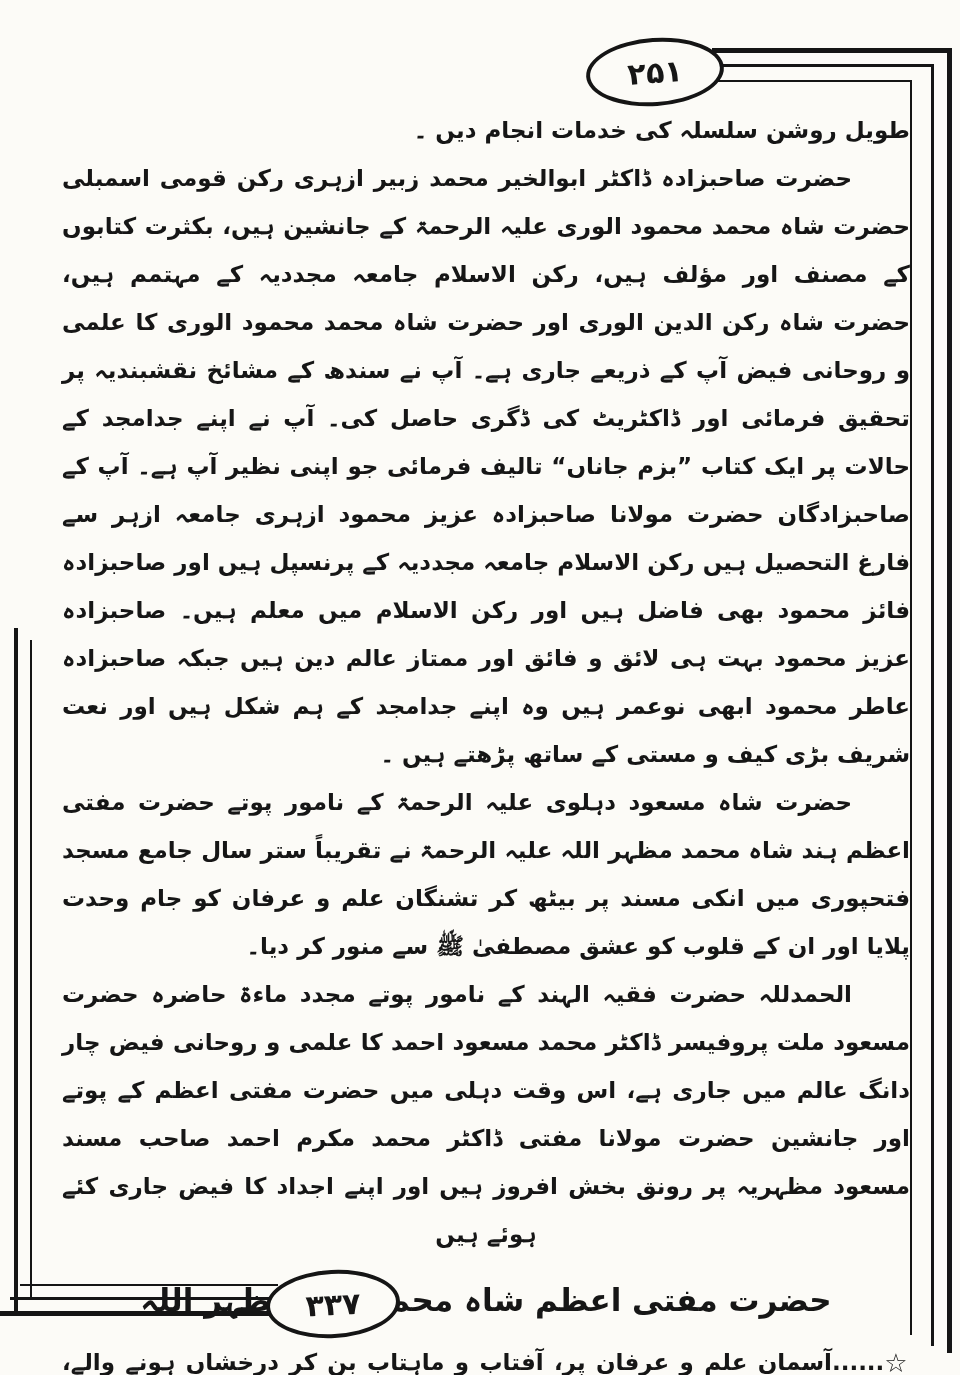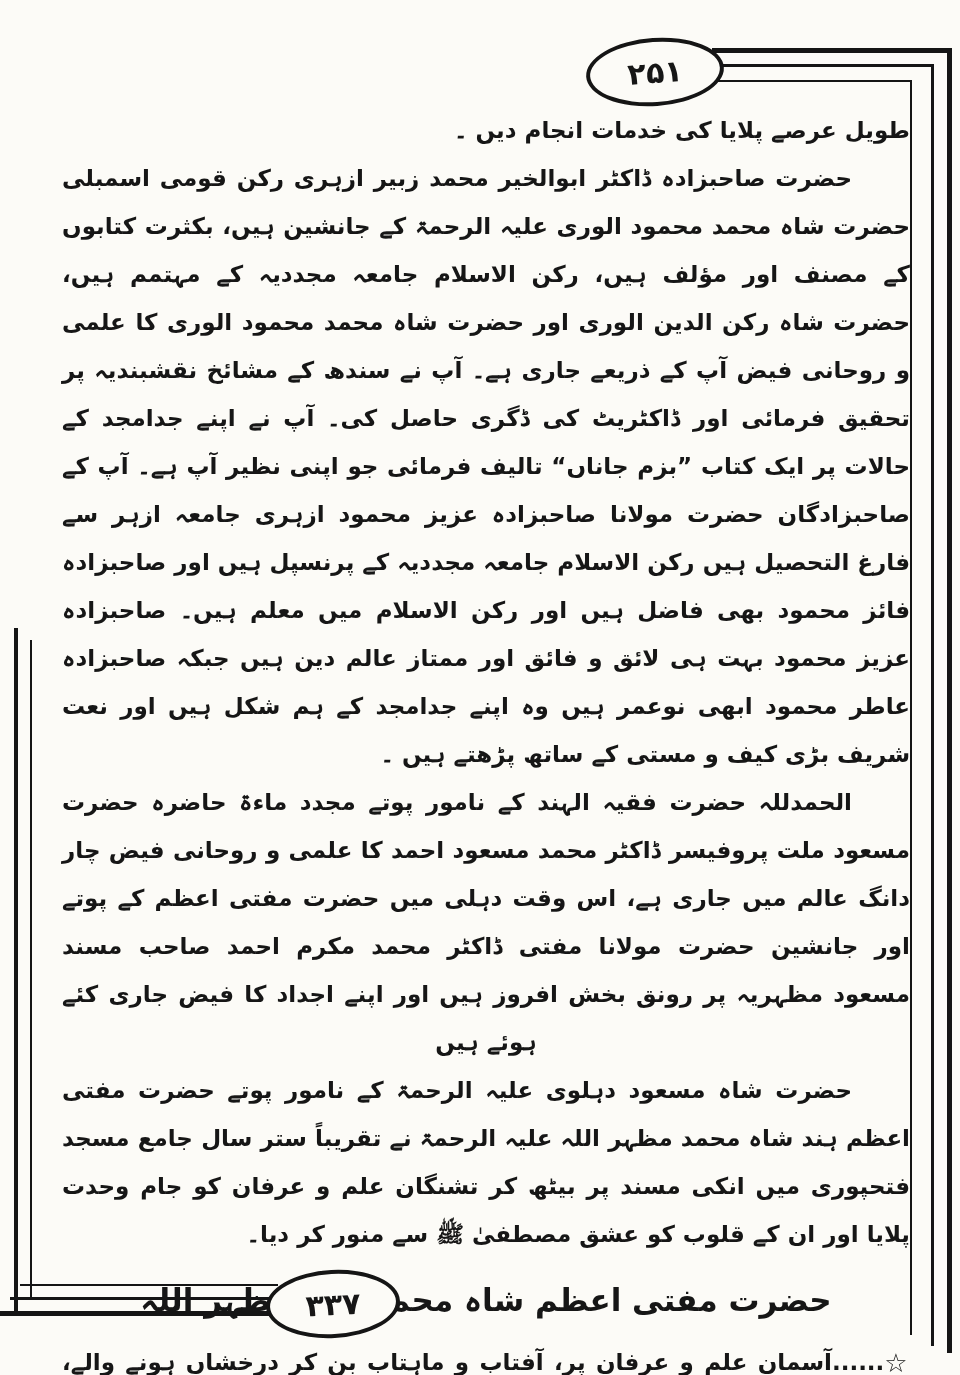--- a/index.html
+++ b/index.html
@@ -80,27 +80,27 @@
   <div class="frame b3"></div>
   <div class="frame l1"></div>
   <div class="frame l2"></div>
 
   <div class="oval top">
     <span>۲۵۱</span>
   </div>
 
   <div class="content">
 
-    <p class="para">طویل عرصے پلایا کی خدمات انجام دیں ۔</p>
+    <p class="para">طویل روشن سلسلہ کی خدمات انجام دیں ۔</p>
 
     <p class="para indent">حضرت صاحبزادہ ڈاکٹر ابوالخیر محمد زبیر ازہری رکن قومی اسمبلی حضرت شاہ محمد محمود الوری علیہ الرحمۃ کے جانشین ہیں، بکثرت کتابوں کے مصنف اور مؤلف ہیں، رکن الاسلام جامعہ مجددیہ کے مہتمم ہیں، حضرت شاہ رکن الدین الوری اور حضرت شاہ محمد محمود الوری کا علمی و روحانی فیض آپ کے ذریعے جاری ہے۔ آپ نے سندھ کے مشائخ نقشبندیہ پر تحقیق فرمائی اور ڈاکٹریٹ کی ڈگری حاصل کی۔ آپ نے اپنے جدامجد کے حالات پر ایک کتاب ”بزم جاناں“ تالیف فرمائی جو اپنی نظیر آپ ہے۔ آپ کے صاحبزادگان حضرت مولانا صاحبزادہ عزیز محمود ازہری جامعہ ازہر سے فارغ التحصیل ہیں رکن الاسلام جامعہ مجددیہ کے پرنسپل ہیں اور صاحبزادہ فائز محمود بھی فاضل ہیں اور رکن الاسلام میں معلم ہیں۔ صاحبزادہ عزیز محمود بہت ہی لائق و فائق اور ممتاز عالم دین ہیں جبکہ صاحبزادہ عاطر محمود ابھی نوعمر ہیں وہ اپنے جدامجد کے ہم شکل ہیں اور نعت شریف بڑی کیف و مستی کے ساتھ پڑھتے ہیں ۔</p>
 
+    <p class="para indent">حضرت شاہ مسعود دہلوی علیہ الرحمۃ کے نامور پوتے حضرت مفتی اعظم ہند شاہ محمد مظہر اللہ علیہ الرحمۃ نے تقریباً ستر سال جامع مسجد فتحپوری میں انکی مسند پر بیٹھ کر تشنگان علم و عرفان کو جام وحدت پلایا اور ان کے قلوب کو عشق مصطفیٰ ﷺ سے منور کر دیا۔</p>
+
     <p class="para indent center-last">الحمدللہ حضرت فقیہ الہند کے نامور پوتے مجدد ماءۃ حاضرہ حضرت مسعود ملت پروفیسر ڈاکٹر محمد مسعود احمد کا علمی و روحانی فیض چار دانگ عالم میں جاری ہے، اس وقت دہلی میں حضرت مفتی اعظم کے پوتے اور جانشین حضرت مولانا مفتی ڈاکٹر محمد مکرم احمد صاحب مسند مسعود مظہریہ پر رونق بخش افروز ہیں اور اپنے اجداد کا فیض جاری کئے ہوئے ہیں</p>
-
-    <p class="para indent">حضرت شاہ مسعود دہلوی علیہ الرحمۃ کے نامور پوتے حضرت مفتی اعظم ہند شاہ محمد مظہر اللہ علیہ الرحمۃ نے تقریباً ستر سال جامع مسجد فتحپوری میں انکی مسند پر بیٹھ کر تشنگان علم و عرفان کو جام وحدت پلایا اور ان کے قلوب کو عشق مصطفیٰ ﷺ سے منور کر دیا۔</p>
 
     <h2 class="heading">حضرت مفتی اعظم شاہ محمد شاہ مظہر اللہ</h2>
 
     <div class="bullet">
       <span class="star">☆</span><span class="leader">......</span><span>آسمان علم و عرفان پر، آفتاب و ماہتاب بن کر درخشاں ہونے والے، عالم و فاضل، عارف کامل، مجتمع کمالات صوری و معنوی، واقف اسرار خفی و جلی؛ پیر روشن ضمیر، شیخ بحر و بر، سلطان العارفین، امام العاشقین، شیخ المشائخ قطب عالم حضرت مفتی اعظم شاہ محمد مظہر اللہ قدس سرہ العزیز</span>
       
     </div>
 
   </div>
 

